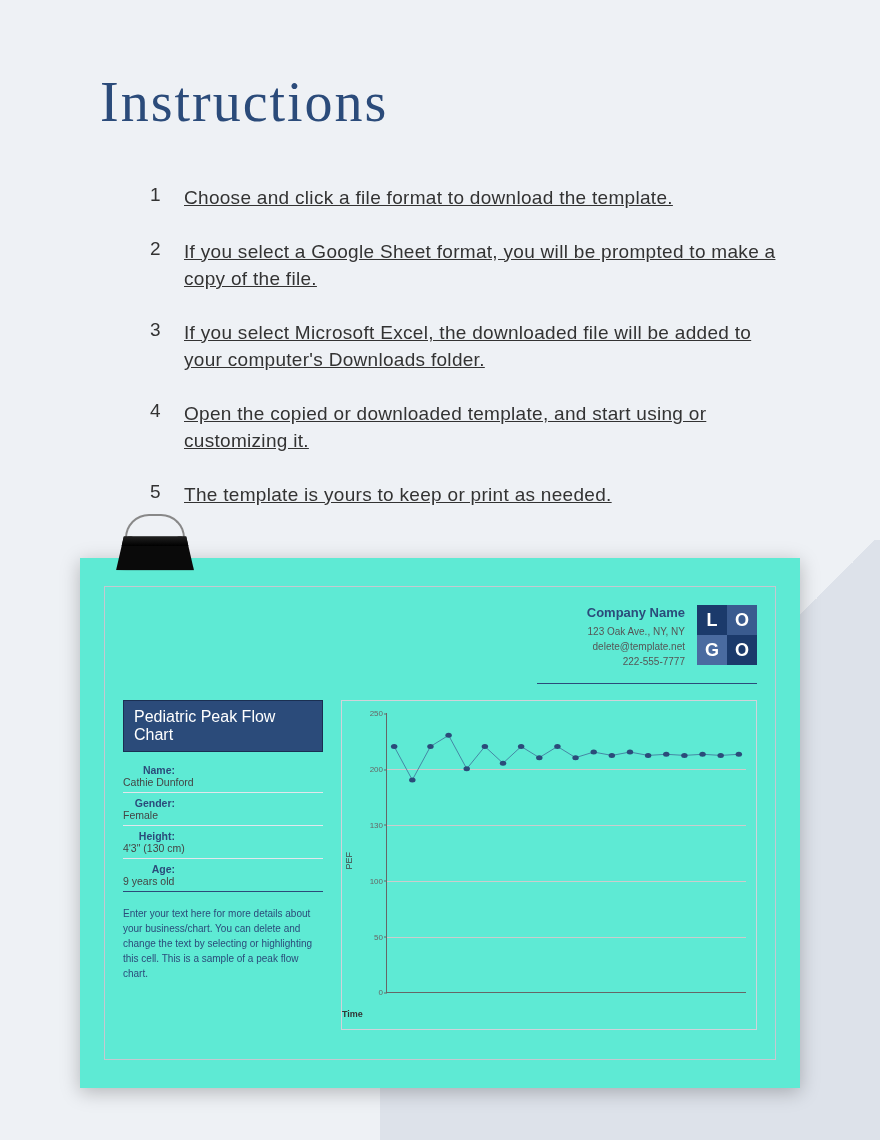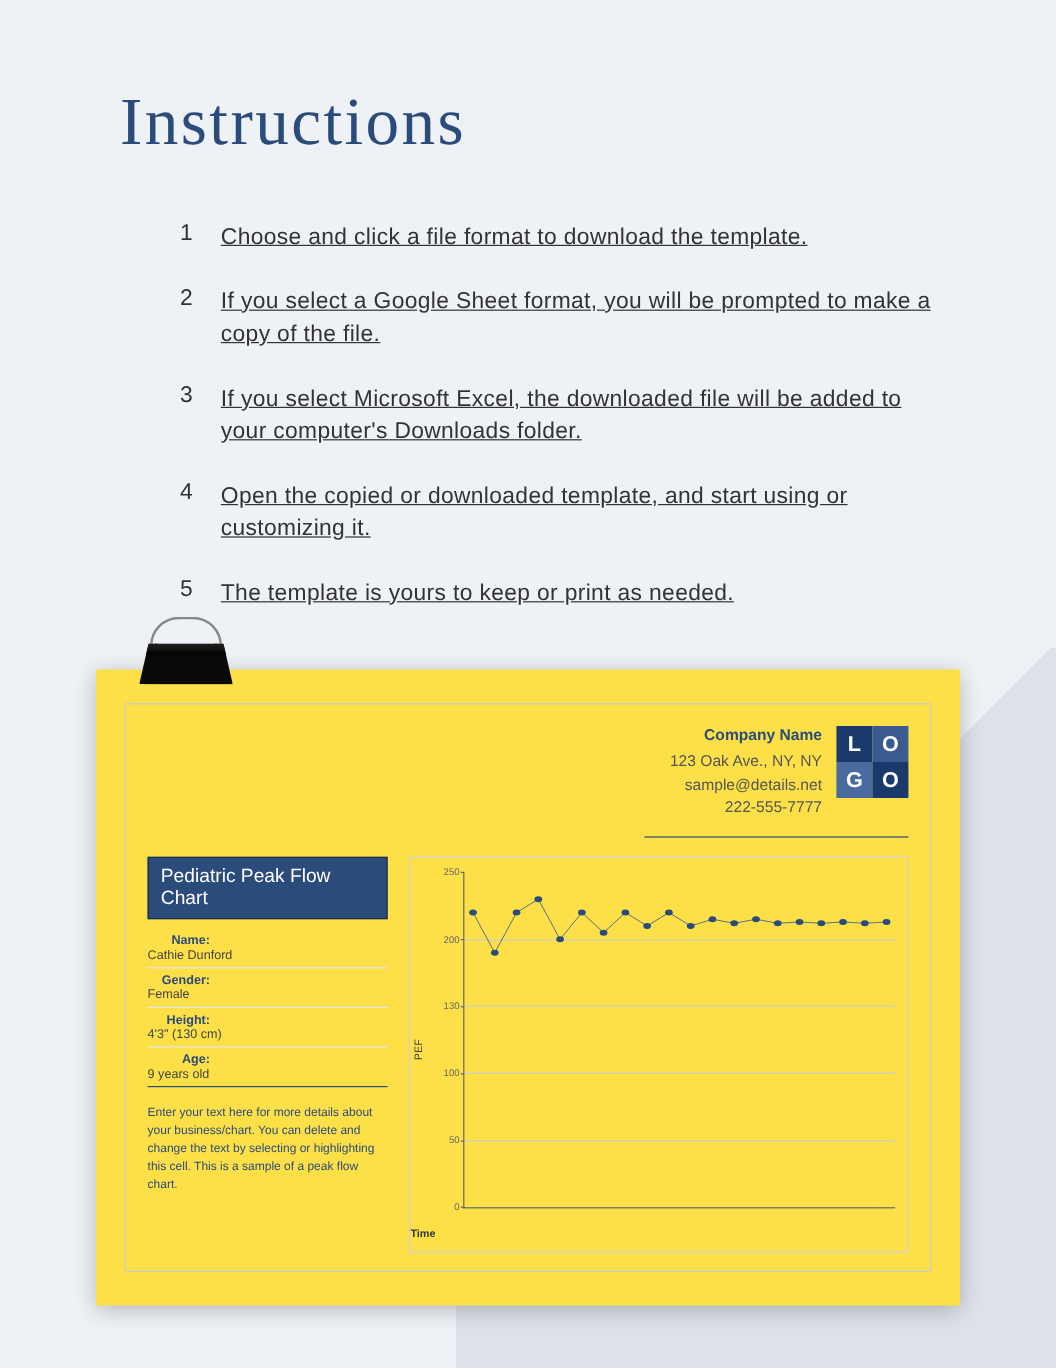--- a/index.html
+++ b/index.html
@@ -59,36 +59,36 @@
       margin: -4px auto 0;
       clip-path: polygon(10% 0, 90% 0, 100% 100%, 0 100%);
       box-shadow: 4px 6px 8px rgba(0,0,0,0.3);
     }
     .clip-body::after {
       content: ''; display: block; width: 100%; height: 10px;
       background: linear-gradient(#222, #000);
     }
 
     .paper {
-      background: #fde047;
+      background: #5eead4;
       box-shadow: 0 4px 18px rgba(0,0,0,0.25);
       padding: 28px 24px;
       position: relative;
       height: 530px;
       overflow: hidden;
     }
     .inner-border {
       border: 1px solid #c5c9d0;
       padding: 18px;
       height: 100%;
     }
     .hdr { display: flex; justify-content: flex-end; gap: 12px; }
     .company { text-align: right; }
     .company-name { color: #2b4b7a; font-weight: 700; font-size: 13px; margin-bottom: 4px; }
-    .company-line { color: #555; font-size: 13px; line-height: 1.5; margin-left: 12px; }
+    .company-line { color: #555; font-size: 10px; line-height: 1.5; margin-left: 12px; }
     .logo {
       display: grid; grid-template-columns: 30px 30px; grid-template-rows: 30px 30px;
     }
     .logo span { display:flex; align-items:center; justify-content:center; color:#fff; font-weight:700; font-size:18px; }
     .l1 { background:#1b3a6b; } .l2 { background:#3a5b8f; }
     .l3 { background:#4a6ba0; } .l4 { background:#1b3a6b; }
     .hr-line { border: none; border-top: 1.5px solid #2b4b7a; margin: 14px 0 16px; width: 220px; margin-left: auto; }
 
     .body { display: flex; gap: 18px; }
     .left { width: 200px; }
@@ -148,21 +148,21 @@
       <div class="clip-handle"></div>
       <div class="clip-body"></div>
     </div>
     <div class="paper">
       <div class="inner-border">
 
         <div class="hdr">
           <div class="company">
             <div class="company-name">Company Name</div>
             <div class="company-line">123 Oak Ave., NY, NY</div>
-            <div class="company-line">sample@details.net</div>
+            <div class="company-line">delete@template.net</div>
             <div class="company-line">222-555-7777</div>
           </div>
           <div class="logo">
             <span class="l1">L</span>
             <span class="l2">O</span>
             <span class="l3">G</span>
             <span class="l4">O</span>
           </div>
         </div>
         <hr class="hr-line">

